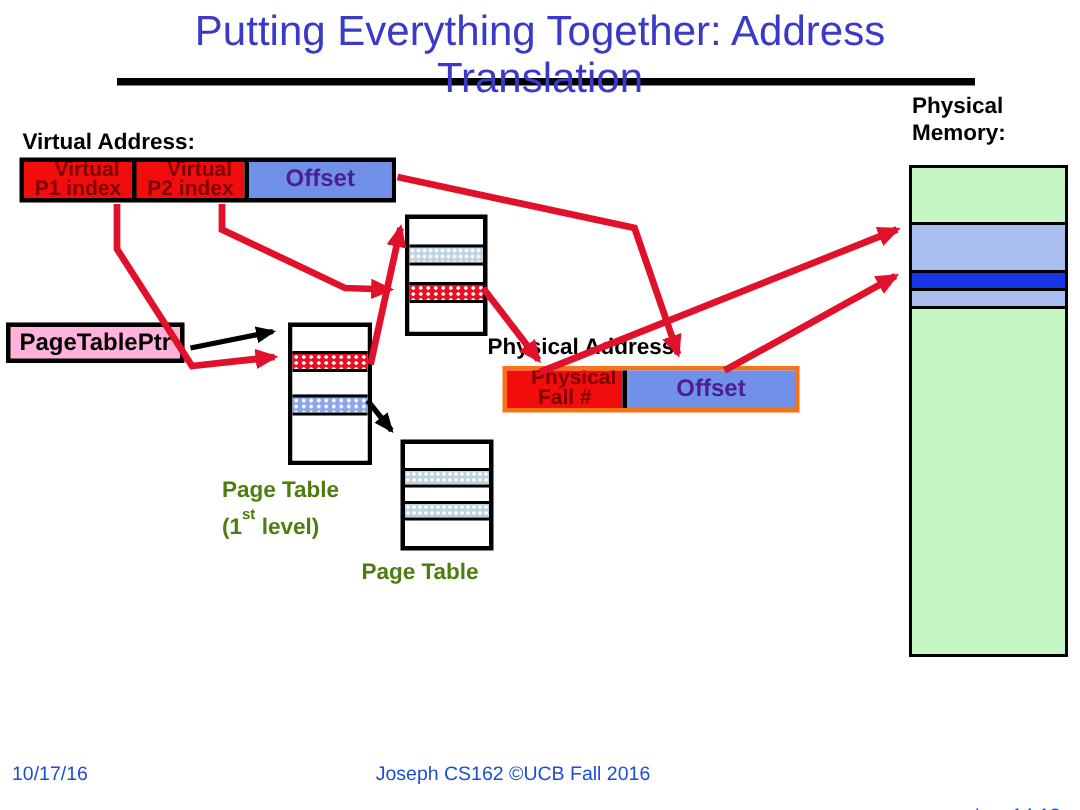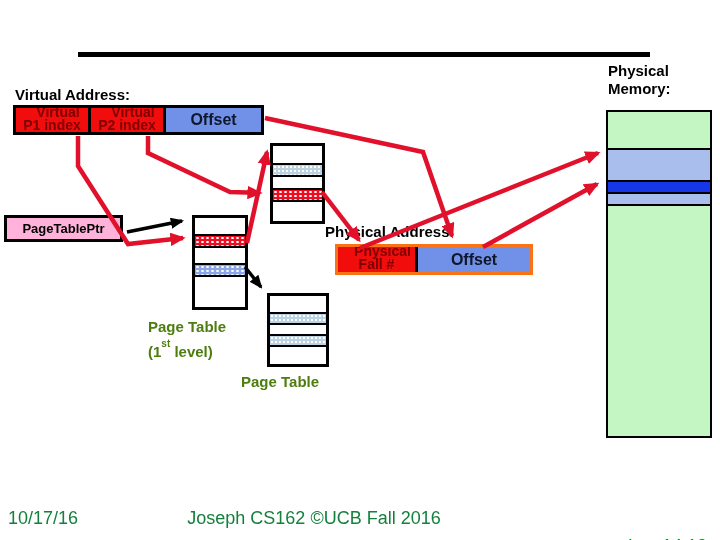--- a/index.html
+++ b/index.html
@@ -11,27 +11,27 @@
          font-size:28px;line-height:31px;color:#3A3AC8;z-index:3;}
   #title-underline{position:absolute;left:78px;top:52px;width:572px;height:5px;background:#000;z-index:2;}
 
   .blklabel{position:absolute;color:#000;font-weight:bold;font-size:15px;line-height:18px;z-index:3;}
 
   
   #va-bar{position:absolute;left:13px;top:105px;display:flex;border:3px solid #000;z-index:4;}
   .vafield{height:24px;overflow:hidden;text-align:center;}
   .redfield{background:#F20D0D;color:#7E0000;font-weight:bold;font-size:14px;line-height:13px;}
   .redfield .l1{margin-top:-2px;margin-left:12px;}
-  .bluefield{background:#7191E8;color:#0f172a;font-weight:bold;font-size:16px;line-height:24px;}
+  .bluefield{background:#7191E8;color:#4c1d95;font-weight:bold;font-size:16px;line-height:24px;}
   .divleft{border-left:3px solid #000;}
   #va-p1{width:72px;} #va-p2{width:72px;} #va-offset{width:95px;}
 
   
   #ptptr{position:absolute;left:4px;top:215px;width:113px;height:21px;background:#FFB3DB;
-         border:3px solid #000;color:#000;font-weight:bold;font-size:13px;line-height:21px;
+         border:3px solid #000;color:#000;font-weight:bold;font-size:16px;line-height:21px;
          text-align:center;z-index:4;}
 
   
   #pa-label{left:325px;top:223px;}
   #pa-bar{position:absolute;left:335px;top:244px;display:flex;border:3px solid #f97316;z-index:4;}
   #pa-ppn{width:77px;height:25px;}
   #pa-offset{width:112px;height:25px;line-height:25px;}
   #pa-ppn.redfield{font-size:14px;line-height:13px;}
 
   
@@ -57,34 +57,35 @@
   #pt2-lower{left:267px;top:293px;width:56px;}
   #physmem{left:606px;top:110px;width:102px;border-width:2px;}
 
   
   .caption{position:absolute;color:#4d7c0f;font-weight:bold;font-size:15px;line-height:21px;z-index:3;}
   .caption sup{font-size:10px;position:relative;top:-4px;}
   #pt1-caption{left:148px;top:316px;}
   #pt2-caption{left:241px;top:371px;}
 
   
-  .footer{position:absolute;top:508px;font-size:18px;color:#15803d;z-index:3;}
+  .footer{position:absolute;top:508px;font-size:13px;color:#1d4ed8;z-index:3;}
   #footer-date{left:8px;}
-  #footer-credit{left:0;width:628px;text-align:center;}
+  #footer-credit{left:0;width:628px;text-align:center;padding-left:28px;}
   #footer-lec{right:13px;margin-top:28px;}
 
   
   #arrows{position:absolute;left:0;top:0;z-index:6;pointer-events:none;}
 </style>
 </head>
 <body>
 
 <div id="slide">
 
   <div id="title-underline"></div>
+  <div id="title">Putting Everything Together: Address Translation</div>
 
   <div class="blklabel" style="left:15px;top:86px;">Virtual Address:</div>
 
   <div class="blklabel" style="left:608px;top:62px;width:80px;">Physical Memory:</div>
 
   <div id="va-bar">
     <div id="va-p1" class="vafield redfield">
       <div class="l1">Virtual</div>
       <div>P1 index</div>
     </div>

